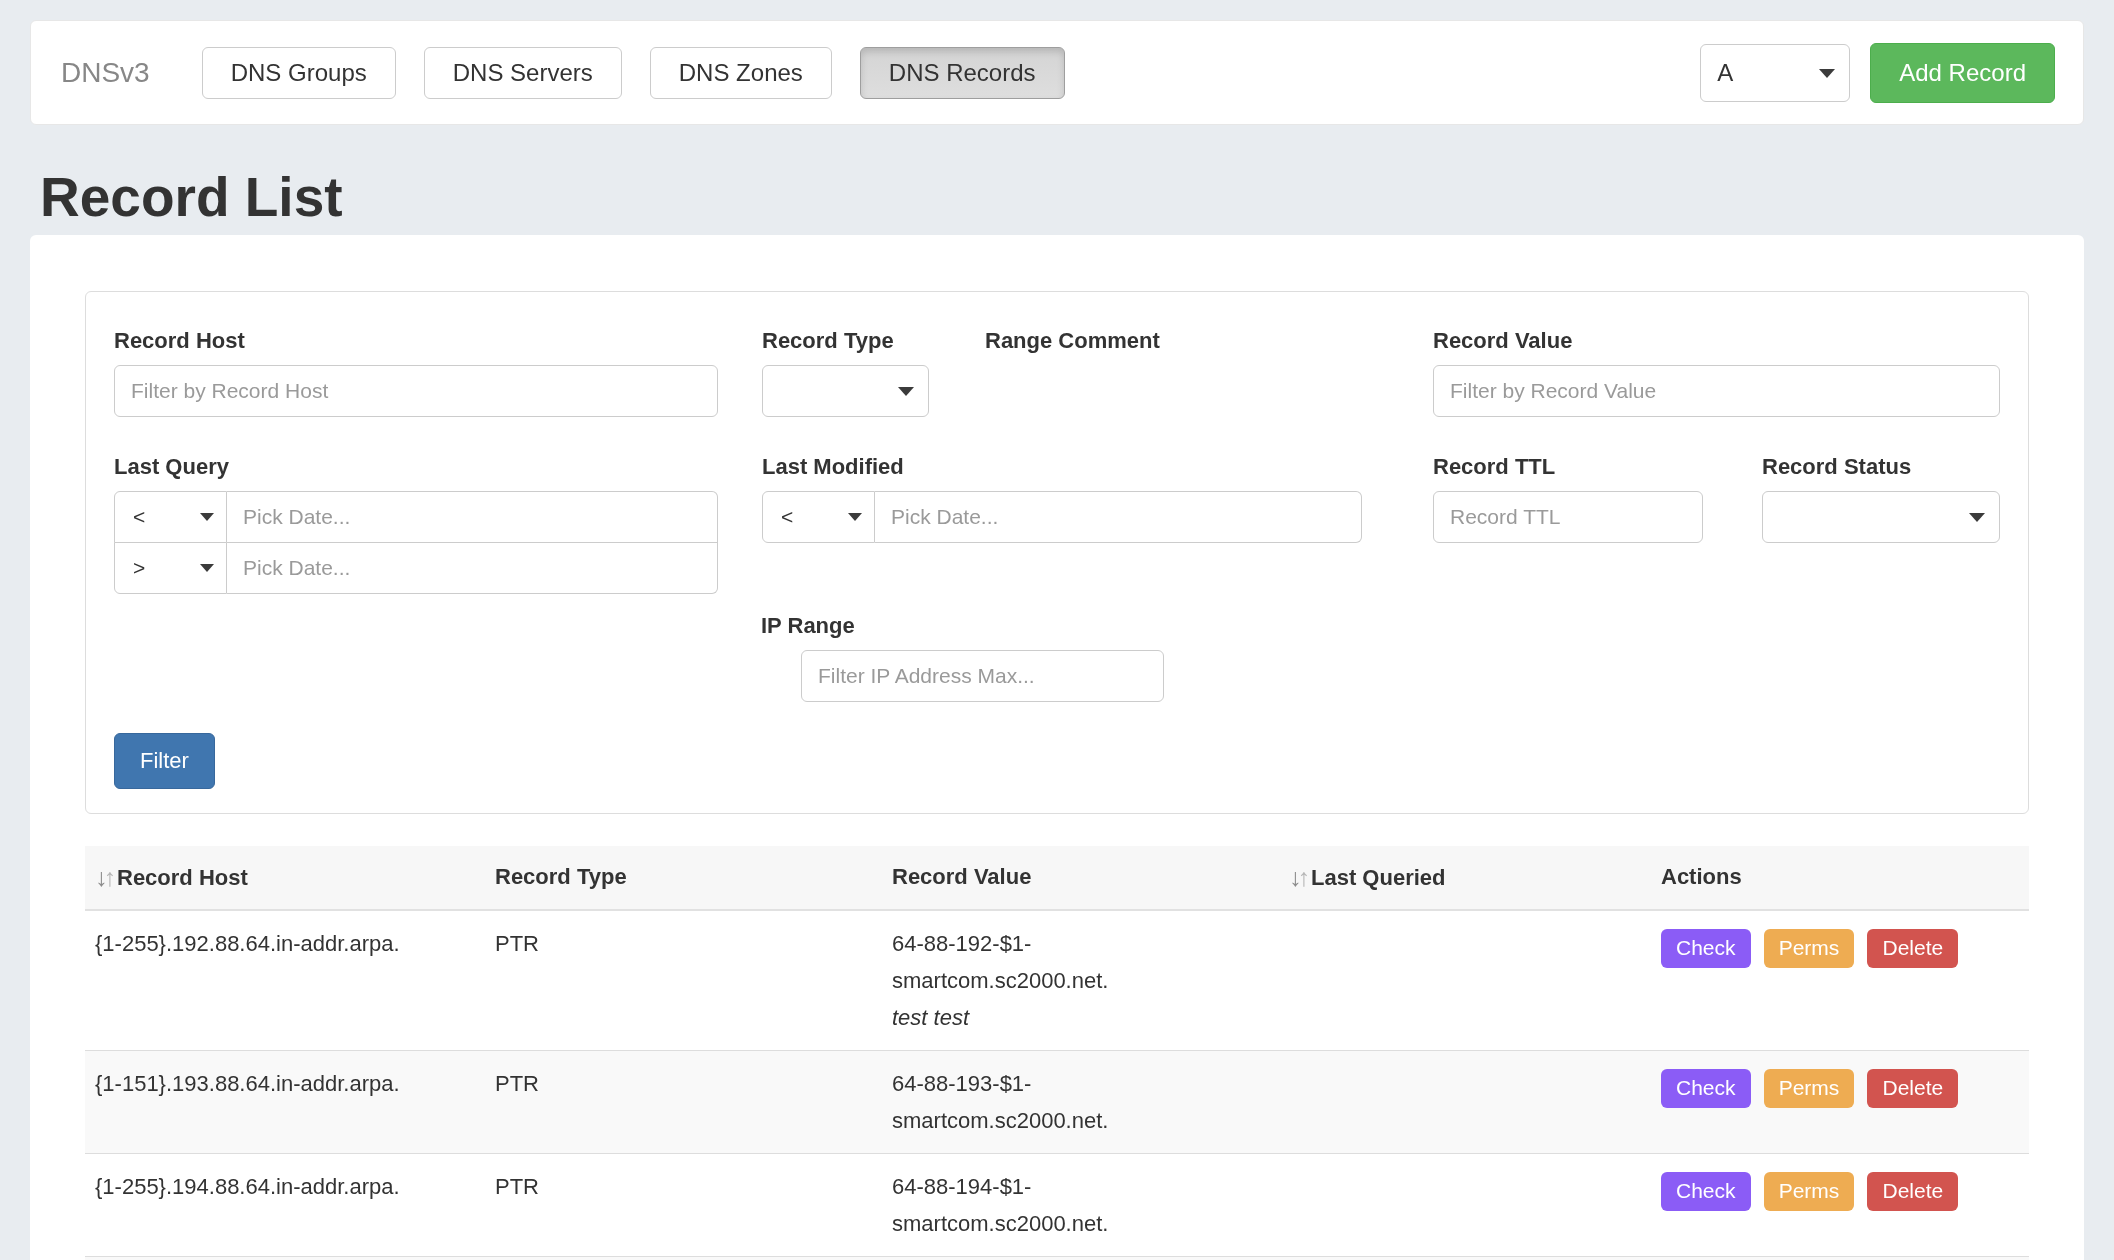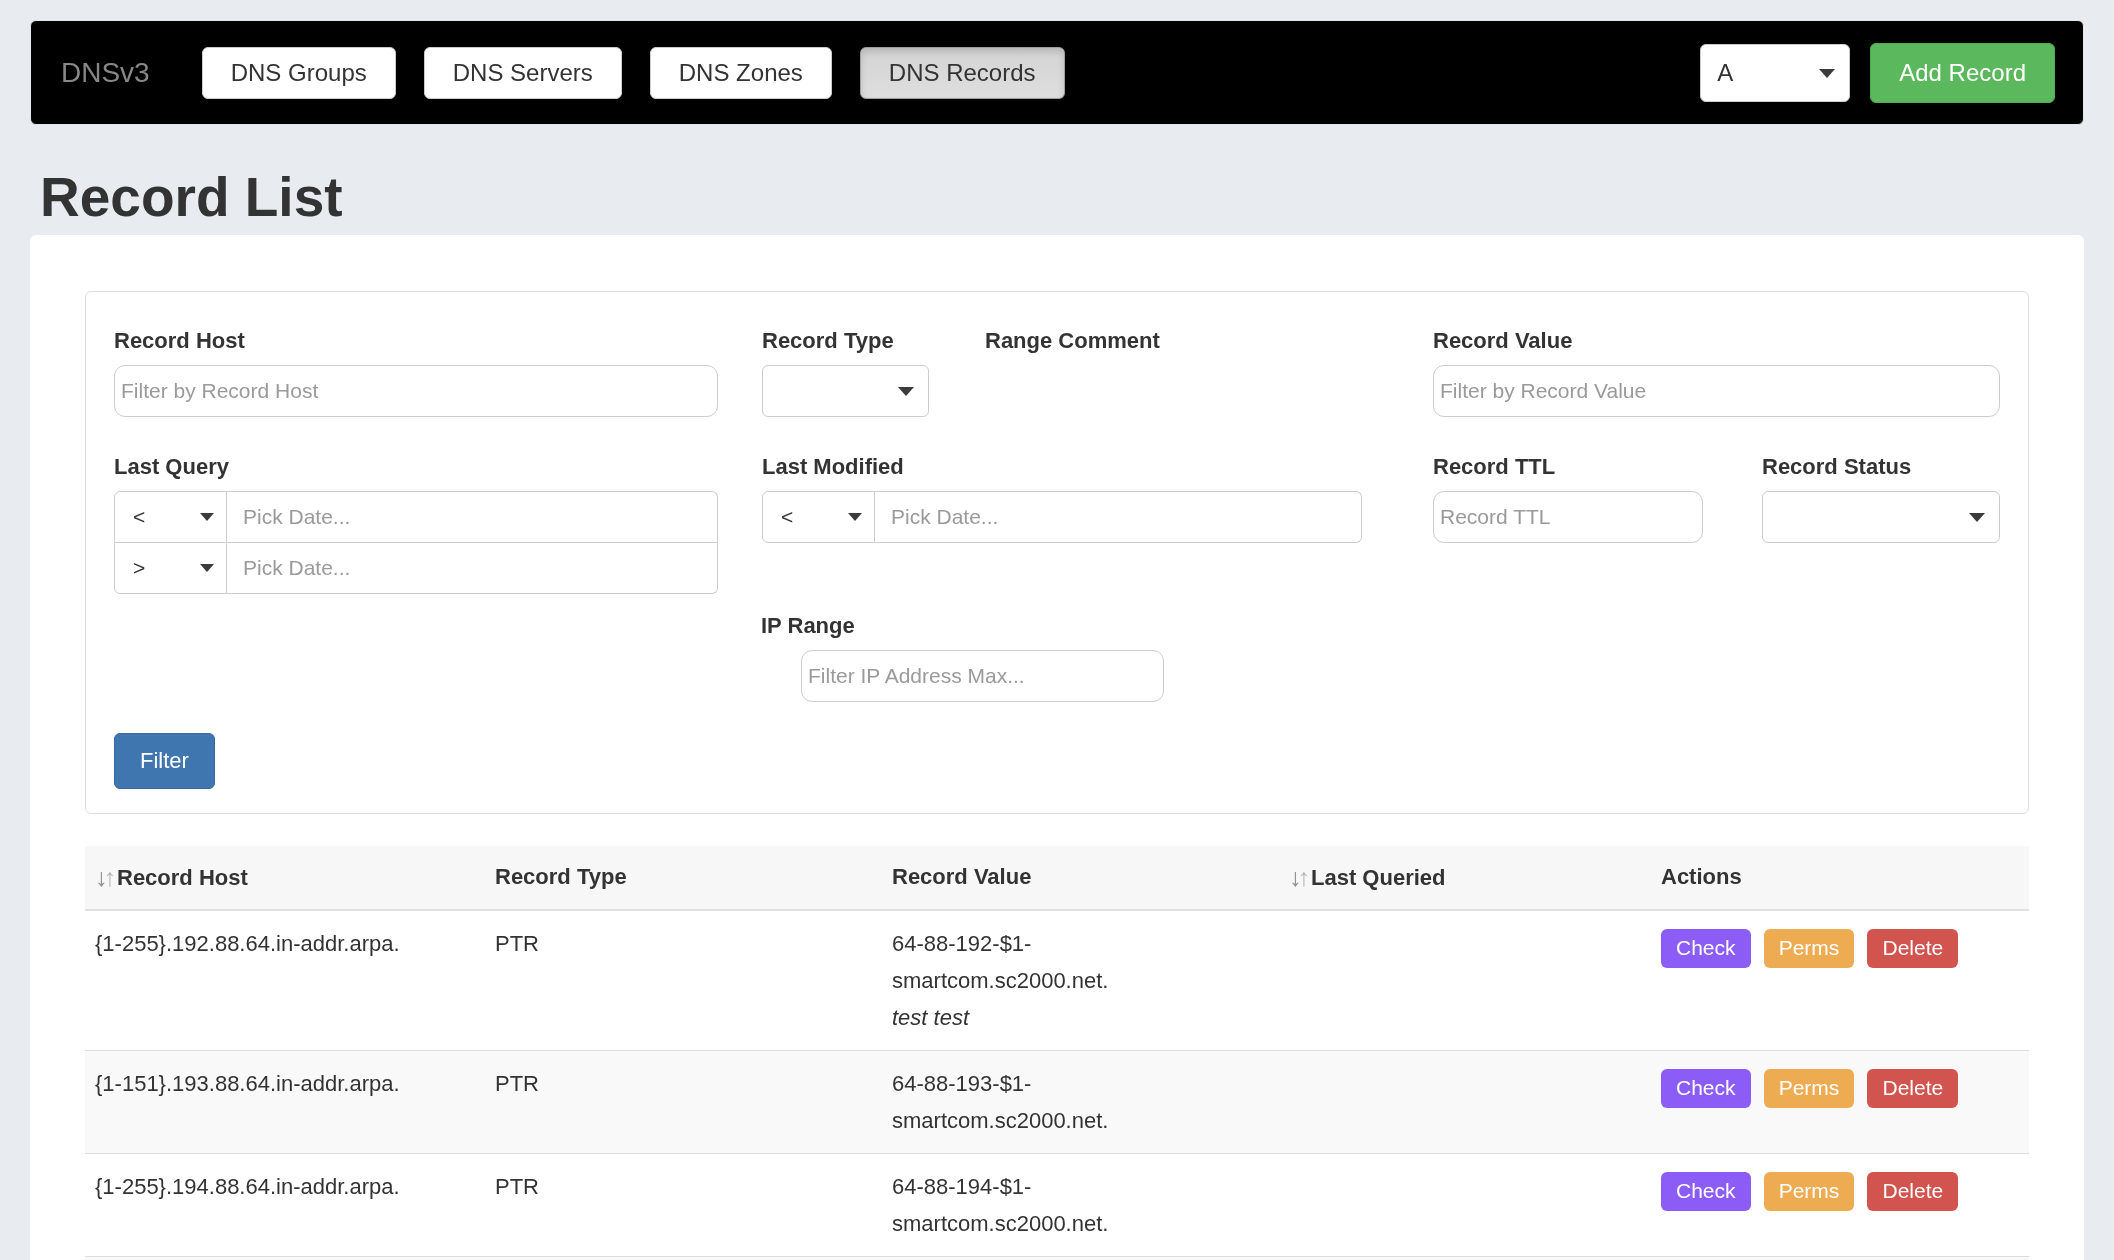--- a/index.html
+++ b/index.html
@@ -8,21 +8,21 @@
     width:2114px; height:1260px; overflow:hidden;
     background:#e8ecf0;
     font-family:"Liberation Sans", sans-serif;
     color:#333;
   }
 
   
   .navbar {
     margin:20px 30px 0;
     height:105px;
-    background:#000000;
+    background:#ffffff;
     border:1px solid #e7e7e7;
     border-radius:6px;
     display:flex;
     align-items:center;
   }
   .brand {
     font-size:28px;
     color:#878787;
     margin:0 52px 0 30px;
     white-space:nowrap;
@@ -107,22 +107,22 @@
     font-size:22px;
     font-weight:bold;
     color:#333;
     line-height:25px;
     margin-bottom:12px;
     white-space:nowrap;
   }
   .tb {
     width:100%; height:52px;
     border:1px solid #ccc;
-    border-radius:11px;
-    padding:0 6px;
+    border-radius:6px;
+    padding:0 16px;
     font-size:21px;
     font-family:inherit;
     color:#555;
     background:#fff;
     outline:none;
   }
   .tb::placeholder { color:#9a9a9a; opacity:1; }
   .sel {
     position:relative;
     height:52px;

